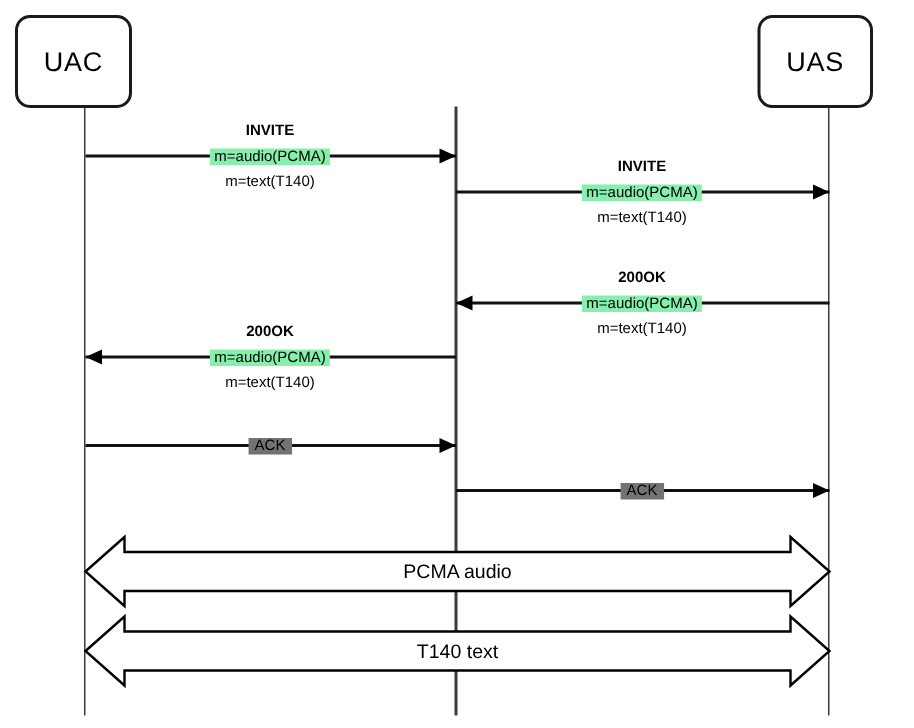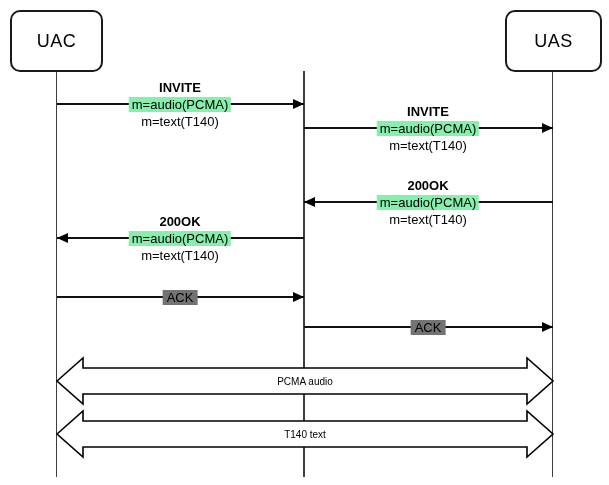--- a/index.html
+++ b/index.html
@@ -41,57 +41,57 @@
     border-top:5px solid transparent;
     border-bottom:5px solid transparent;
     z-index:4;
   }
   .head.right{border-left:11px solid #000;}
   .head.left{border-right:11px solid #000;}
   .msg-label{
     position:absolute;
     transform:translateX(-50%);
     text-align:center;
-    font-size:13px;
+    font-size:10px;
     line-height:17px;
     white-space:nowrap;
     z-index:5;
   }
   .msg-name{font-weight:bold;}
   .on-line{background:#86efac;padding:0 3px;}
   .single{background:#737373;padding:0 4px;}
   .big-arrows{position:absolute;left:0;top:0;z-index:2;}
   .stream-label{
     position:absolute;
     transform:translate(-50%,-50%);
-    font-size:10px;
+    font-size:13px;
     white-space:nowrap;
     z-index:3;
   }
 </style>
 </head>
 <body>
 
 <div class="diagram">
 
   <div class="lifeline" style="left:55.8px;top:71px;height:406px;"></div>
   <div class="lifeline" style="left:303.3px;top:71px;height:406px;"></div>
   <div class="lifeline" style="left:551.8px;top:71px;height:406px;"></div>
 
   <svg class="big-arrows" width="609" height="485">
     <polygon points="57,381 83,358 83,368 527,368 527,358 553,381 527,404 527,394 83,394 83,404" fill="#ffffff" stroke="#000000" stroke-width="1.6" stroke-linejoin="miter"></polygon>
     <polygon points="57,434 83,411 83,421 527,421 527,411 553,434 527,457 527,447 83,447 83,457" fill="#ffffff" stroke="#000000" stroke-width="1.6" stroke-linejoin="miter"></polygon>
   </svg>
   <div class="stream-label" style="left:305px;top:381px;">PCMA audio</div>
   <div class="stream-label" style="left:305px;top:434px;">T140 text</div>
 
-  <div class="participant" style="left:10px;top:10px;width:93px;">
+  <div class="participant" style="left:10px;top:10px;width:78px;">
     <span>UAC</span>
   </div>
-  <div class="participant" style="left:505px;top:10px;width:97px;">
+  <div class="participant" style="left:505px;top:10px;width:77px;">
     <span>UAS</span>
   </div>
 
   <div class="msg-line" style="left:56.5px;top:103.3px;width:247.5px;"></div>
   <div class="head right" style="left:293px;top:99px;"></div>
   <div class="msg-label" style="left:180px;top:79px;">
     <div class="msg-name">INVITE</div>
     <div><span class="on-line">m=audio(PCMA)</span></div>
     <div>m=text(T140)</div>
   </div>

